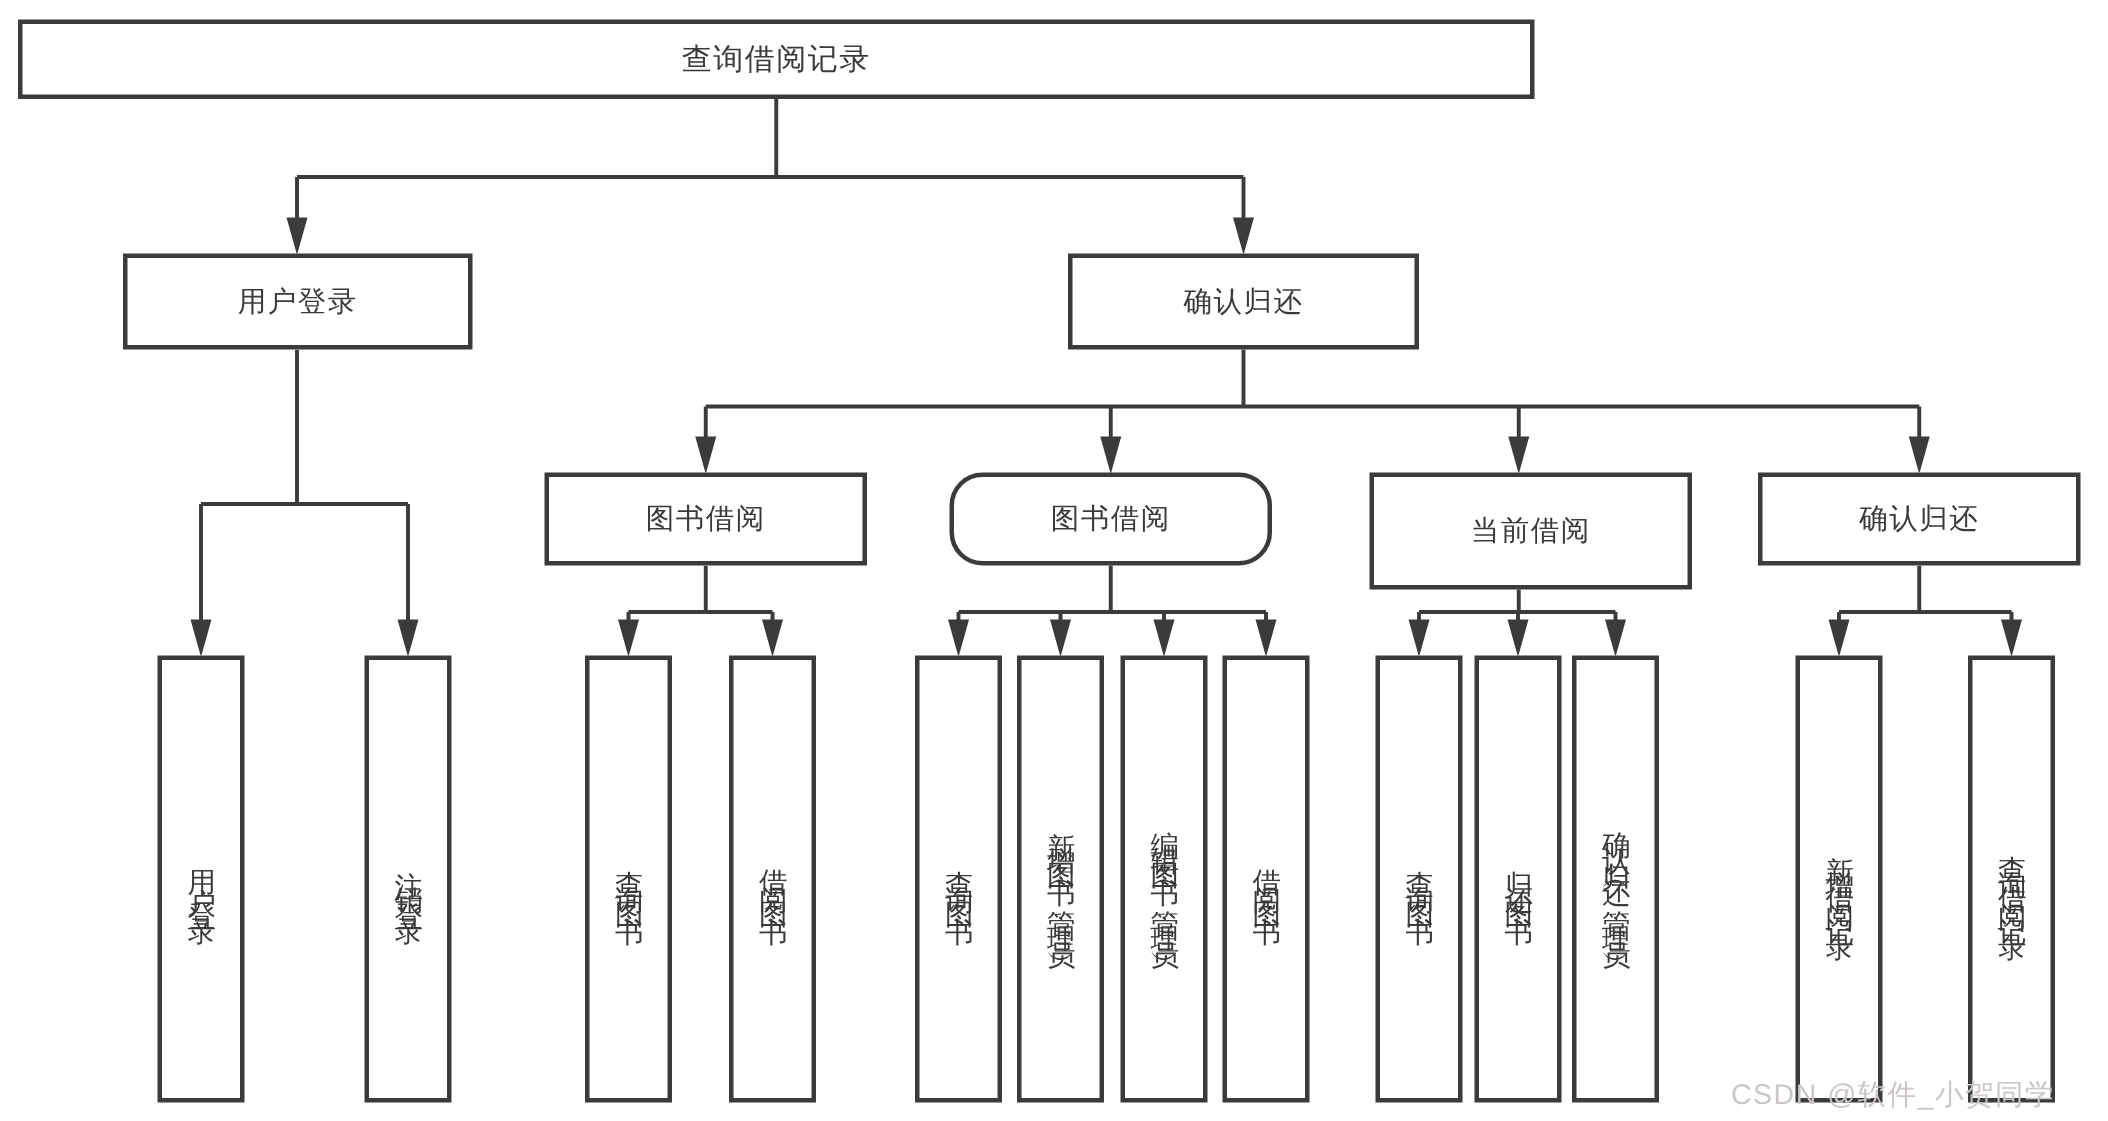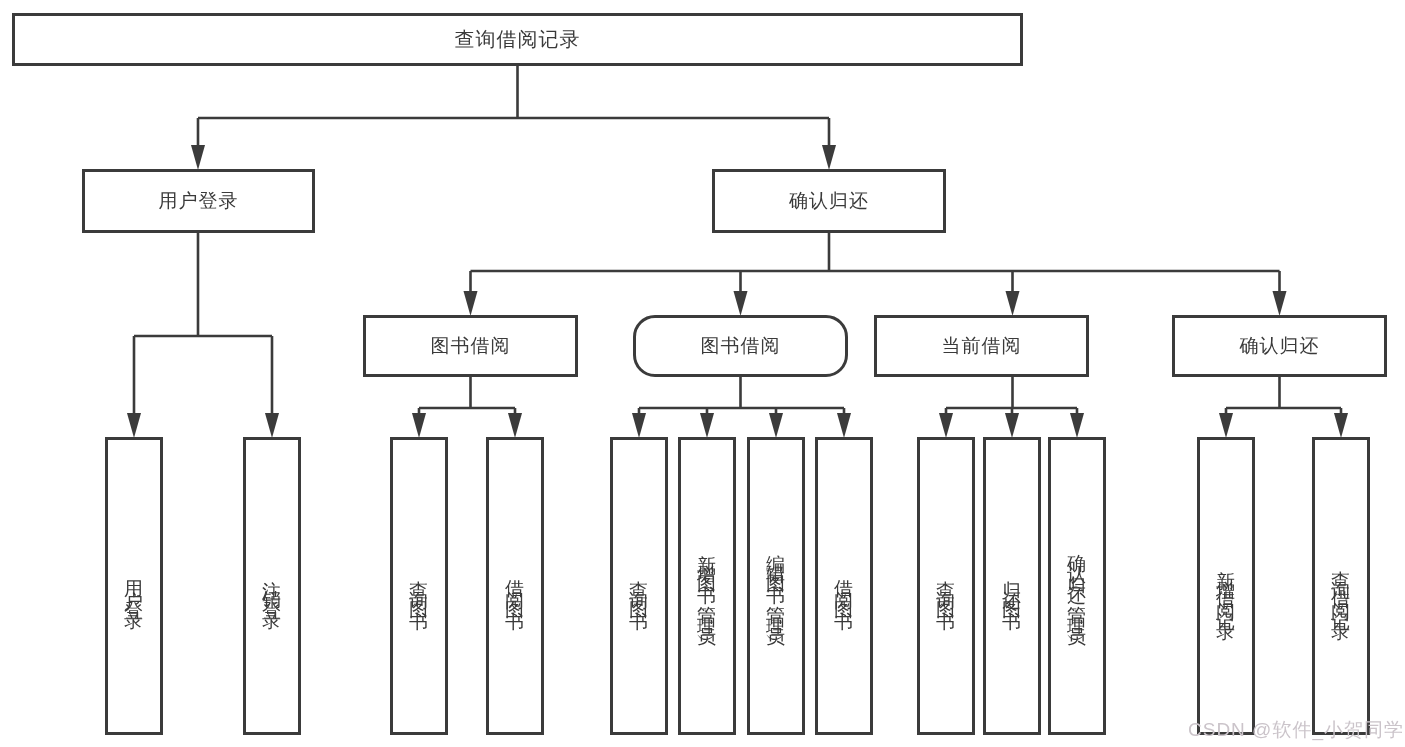--- a/index.html
+++ b/index.html
@@ -36,21 +36,21 @@
   .box.root { font-size: 20px; }
   .leaf {
     writing-mode: vertical-rl;
     text-orientation: mixed;
     letter-spacing: 0.55em;
     line-height: 1;
     font-size: 19px;
   }
   .watermark {
     position: absolute;
-    left: 1188px;
+    left: 1154px;
     top: 717px;
     font-size: 19px;
     letter-spacing: 1px;
     color: #cbc4ca;
     white-space: nowrap;
     z-index: 5;
   }
 </style>
 </head>
 <body>
@@ -115,21 +115,21 @@
     </g>
   </svg>
 
   <div class="box root" style="left:12px; top:13px; width:1011px; height:53px;">查询借阅记录</div>
 
   <div class="box" style="left:82px; top:169px; width:233px; height:64px;">用户登录</div>
   <div class="box" style="left:712px; top:169px; width:234px; height:64px;">确认归还</div>
 
   <div class="box" style="left:363px; top:315px; width:215px; height:62px;">图书借阅</div>
   <div class="box" style="left:633px; top:315px; width:215px; height:62px;border-radius:22px;">图书借阅</div>
-  <div class="box" style="left:874px; top:315px; width:215px; height:62px;text-align:center;">当前借阅</div>
+  <div class="box" style="left:913px; top:315px; width:215px; height:78px;text-align:center;">当前借阅</div>
   <div class="box" style="left:1172px; top:315px; width:215px; height:62px;">确认归还</div>
 
   <div class="box leaf" style="left:105px; top:437px; width:58px; height:298px;">用户登录</div>
   <div class="box leaf" style="left:243px; top:437px; width:58px; height:298px;">注销登录</div>
 
   <div class="box leaf" style="left:390px; top:437px; width:58px; height:298px;">查询图书</div>
   <div class="box leaf" style="left:486px; top:437px; width:58px; height:298px;">借阅图书</div>
 
   <div class="box leaf" style="left:610px; top:437px; width:58px; height:298px;">查询图书</div>
   <div class="box leaf" style="left:678px; top:437px; width:58px; height:298px;">新增图书（管理员）</div>

